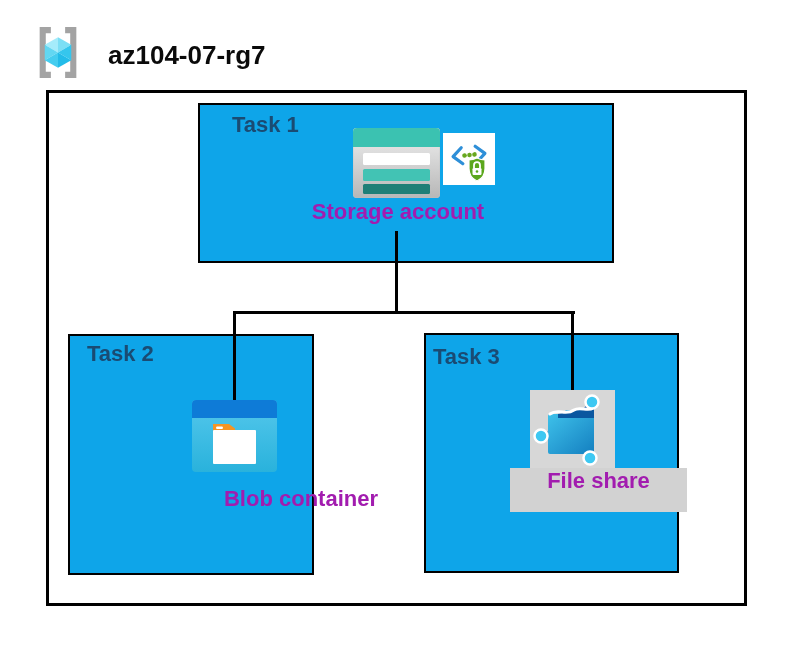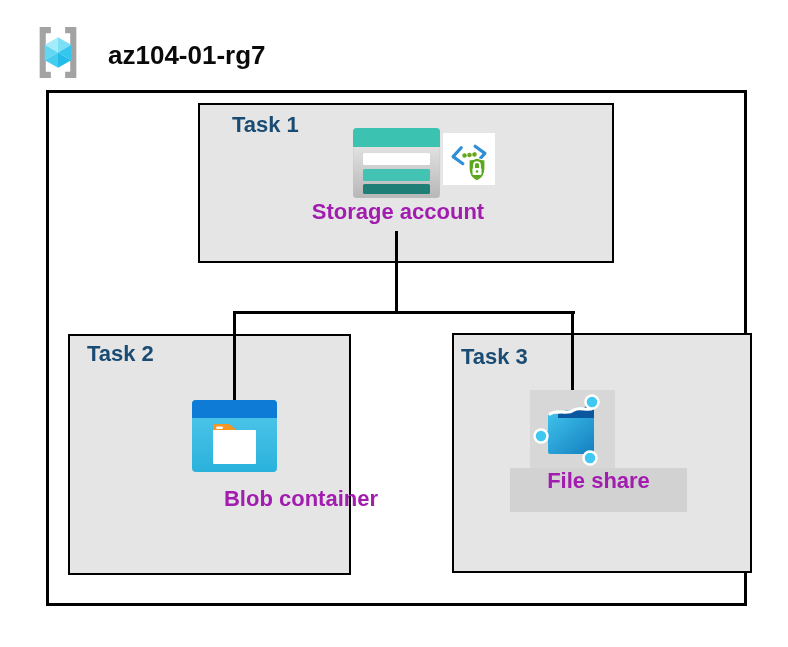--- a/index.html
+++ b/index.html
@@ -3,21 +3,21 @@
 <meta charset="utf-8">
 <style>
   html,body { margin:0; padding:0; background:#ffffff; }
   .canvas {
     position:relative; width:788px; height:647px; background:#ffffff;
     font-family:"Liberation Sans", sans-serif; overflow:hidden;
   }
   .abs { position:absolute; }
   .rg-title { font-weight:bold; font-size:26px; color:#0a0a0a; white-space:nowrap; }
   .outer-box { border:3px solid #000; box-sizing:border-box; }
-  .task-box { background:#e5e5e5; border:2.5px solid #000; box-sizing:border-box; }
+  .task-box { background:#0ea5e9; border:2.5px solid #000; box-sizing:border-box; }
   .task-label { position:absolute; font-weight:bold; font-size:22px; color:#1A4B73; white-space:nowrap; }
   .item-label { position:absolute; font-weight:bold; font-size:22px; color:#a21caf; text-align:center; white-space:nowrap; }
   .line { position:absolute; background:#000; }
   .fs-iconbg { background:#D7D7D7; }
   .fs-band { background:#D2D2D2; display:flex; align-items:flex-start; justify-content:center; }
   svg { display:block; }
 </style>
 </head>
 <body>
 
@@ -26,33 +26,33 @@
   <svg class="abs" style="left:32px; top:25px;" width="52" height="55" viewBox="0 0 50 54">
     <path d="M18,5 L10,5 L10,49 L18,49" fill="none" stroke="#A3A3A3" stroke-width="6"></path>
     <path d="M32,5 L40,5 L40,49 L32,49" fill="none" stroke="#A3A3A3" stroke-width="6"></path>
     <polygon points="25,12 12,19.5 25,27" fill="#A5ECFB"></polygon>
     <polygon points="25,12 38,19.5 25,27" fill="#7CDFF5"></polygon>
     <polygon points="12,19.5 25,27 12,34.5" fill="#62D7F2"></polygon>
     <polygon points="12,34.5 25,27 25,42" fill="#45CDEF"></polygon>
     <polygon points="38,19.5 25,27 38,34.5" fill="#35C6ED"></polygon>
     <polygon points="38,34.5 25,27 25,42" fill="#23BCE9"></polygon>
   </svg>
-  <div class="abs rg-title" style="left:108px; top:40px;">az104-01-rg7</div>
+  <div class="abs rg-title" style="left:108px; top:40px;">az104-07-rg7</div>
 
   <div class="abs outer-box" style="left:46px; top:90px; width:701px; height:516px;"></div>
 
   <div class="abs task-box" style="left:198px; top:103px; width:416px; height:160px;">
     <span class="task-label" style="left:32px; top:7px;">Task 1</span>
   </div>
 
-  <div class="abs task-box" style="left:68px; top:334px; width:283px; height:241px;">
+  <div class="abs task-box" style="left:68px; top:334px; width:246px; height:241px;">
     <span class="task-label" style="left:17px; top:5px;">Task 2</span>
   </div>
 
-  <div class="abs task-box" style="left:424px; top:333px; width:300px; height:240px;margin-left:28px;">
+  <div class="abs task-box" style="left:424px; top:333px; width:255px; height:240px;">
     <span class="task-label" style="left:7px; top:9px;">Task 3</span>
   </div>
 
   <div class="line" style="left:395px; top:231px; width:3px; height:82px;"></div>
   <div class="line" style="left:233px; top:311px; width:342px; height:3px;"></div>
   <div class="line" style="left:233px; top:311px; width:3px; height:90px;"></div>
   <div class="line" style="left:571px; top:311px; width:3px; height:80px;"></div>
 
   <svg class="abs" style="left:353px; top:128px;" width="87" height="70" viewBox="0 0 87 70">
     <defs>

